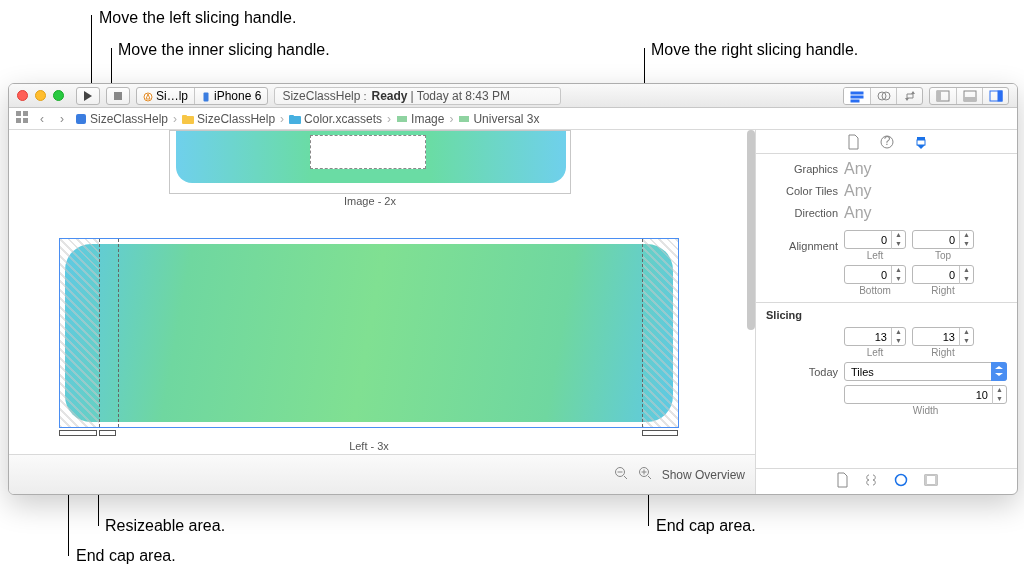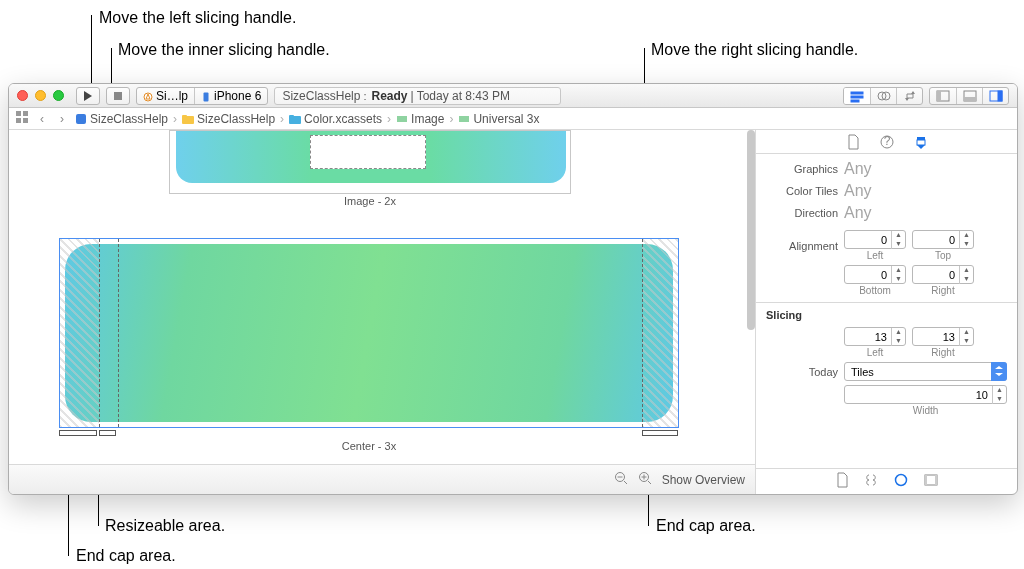--- a/index.html
+++ b/index.html
@@ -44,21 +44,21 @@
 .jump{height:22px;border-bottom:1px solid #d9d9d9;display:flex;align-items:center;padding:0 4px;gap:2px;font-size:11px;color:#555}
 .jump .nav{width:18px;text-align:center;color:#8a8a8a}
 .jump .crumb{display:flex;align-items:center;gap:3px;padding:0 2px}
 .jump .ar{color:#b0b0b0;padding:0 1px}
 .jump .ficon{width:12px;height:12px;display:inline-block}
 
 .body{position:relative;height:calc(100% - 24px - 22px)}
 .main{position:absolute;left:0;top:0;right:262px;bottom:0}
 .inspector{position:absolute;right:0;top:0;width:262px;bottom:0;border-left:1px solid #d9d9d9;display:flex;flex-direction:column}
 .canvas{position:absolute;left:0;right:0;top:0;bottom:30px;overflow:hidden}
-.canvas-footer{position:absolute;left:0;right:0;bottom:0;height:30px;border-top:1px solid #d9d9d9;background:linear-gradient(#fafafa,#ededed);display:flex;align-items:center;justify-content:flex-end;padding:0 10px;gap:10px;font-size:12px;color:#555}
+.canvas-footer{position:absolute;left:0;right:0;bottom:0;height:40px;border-top:1px solid #d9d9d9;background:linear-gradient(#fafafa,#ededed);display:flex;align-items:center;justify-content:flex-end;padding:0 10px;gap:10px;font-size:12px;color:#555}
 
 .img2{position:absolute;left:160px;top:0;width:402px;height:64px;border:1px solid #c7c7c7;overflow:hidden}
 .img2 .roundbox{position:absolute;left:6px;top:-30px;width:390px;height:82px;border-radius:16px;background:linear-gradient(90deg,#6fd0ec,#6adca4 35%,#6adca4 65%,#6fd0ec)}
 .img2 .cut{position:absolute;top:4px;left:140px;width:116px;height:34px;background:#fff;border:1px dashed #888}
 .lbl2{position:absolute;left:160px;top:65px;width:402px;text-align:center;font-size:11px;color:#555}
 
 .img3{position:absolute;left:50px;top:108px;width:620px;height:190px;border:1px solid #4a8ef2}
 .img3 .roundbox{position:absolute;left:5px;top:5px;right:5px;bottom:5px;border-radius:26px;background:linear-gradient(100deg,#5ec9e5 0%,#6fd7a0 20%,#80e092 50%,#6fd7a0 80%,#5ec9e5 100%)}
 .dash{position:absolute;top:0;bottom:0;width:0;border-left:1px dashed #666}
 .dash.a{left:39px}
@@ -265,21 +265,21 @@
           <div class="hatch h2"></div>
           <div class="dash a"></div>
           <div class="dash b"></div>
           <div class="dash c"></div>
         </div>
         <div class="handle-row">
           <div class="handle a"></div>
           <div class="handle b"></div>
           <div class="handle c"></div>
         </div>
-        <div class="lbl3">Center - 3x</div>
+        <div class="lbl3">Left - 3x</div>
       </div>
       <div class="canvas-footer">
         <span><svg width="14" height="14">
                 <circle cx="6" cy="6" r="4.5" fill="none" stroke="#888"></circle>
                 <line x1="10" y1="10" x2="13" y2="13" stroke="#888"></line>
                 <line x1="3.5" y1="6" x2="8.5" y2="6" stroke="#888"></line>
               </svg></span>
         <span><svg width="14" height="14">
                 <circle cx="6" cy="6" r="4.5" fill="none" stroke="#888"></circle>
                 <line x1="10" y1="10" x2="13" y2="13" stroke="#888"></line>

